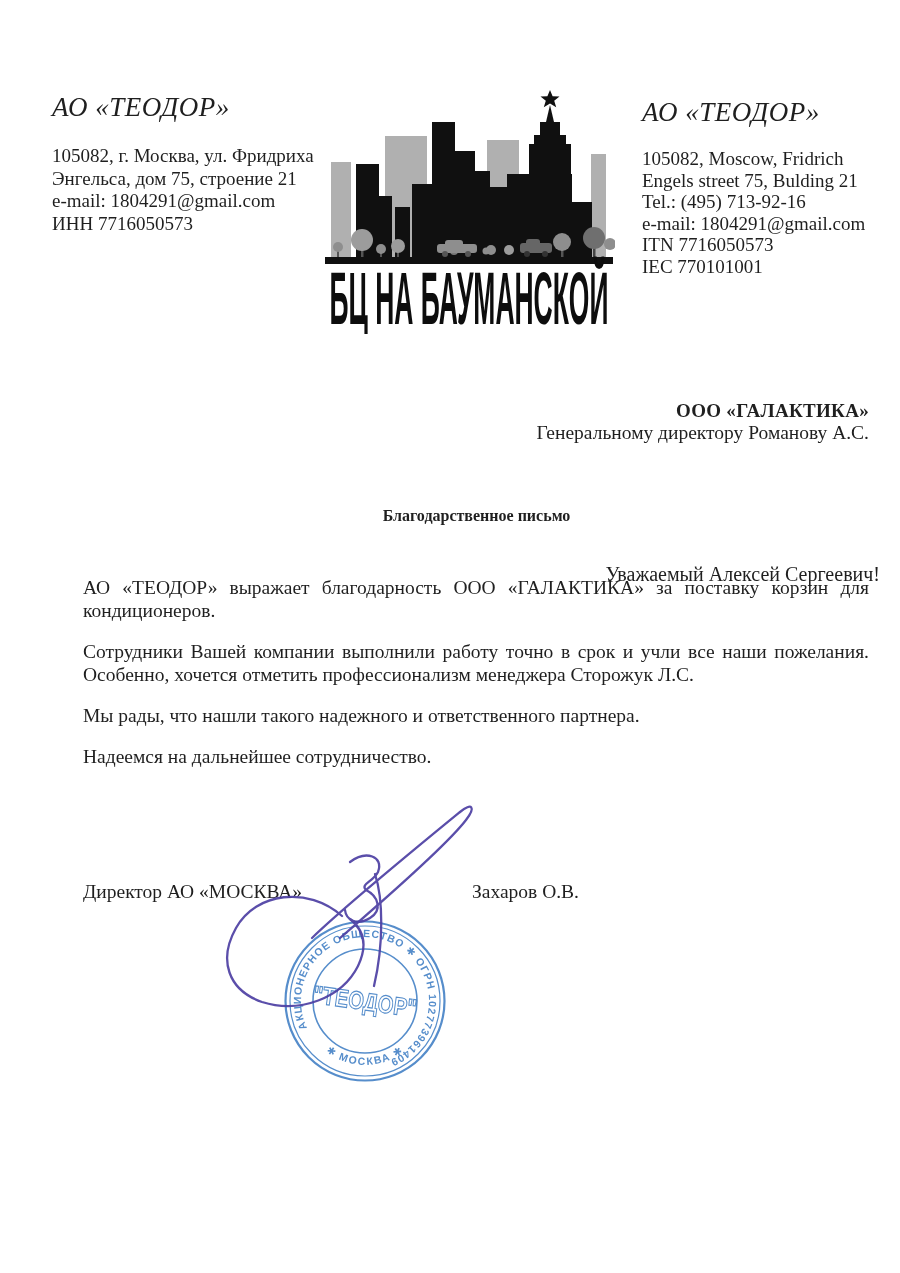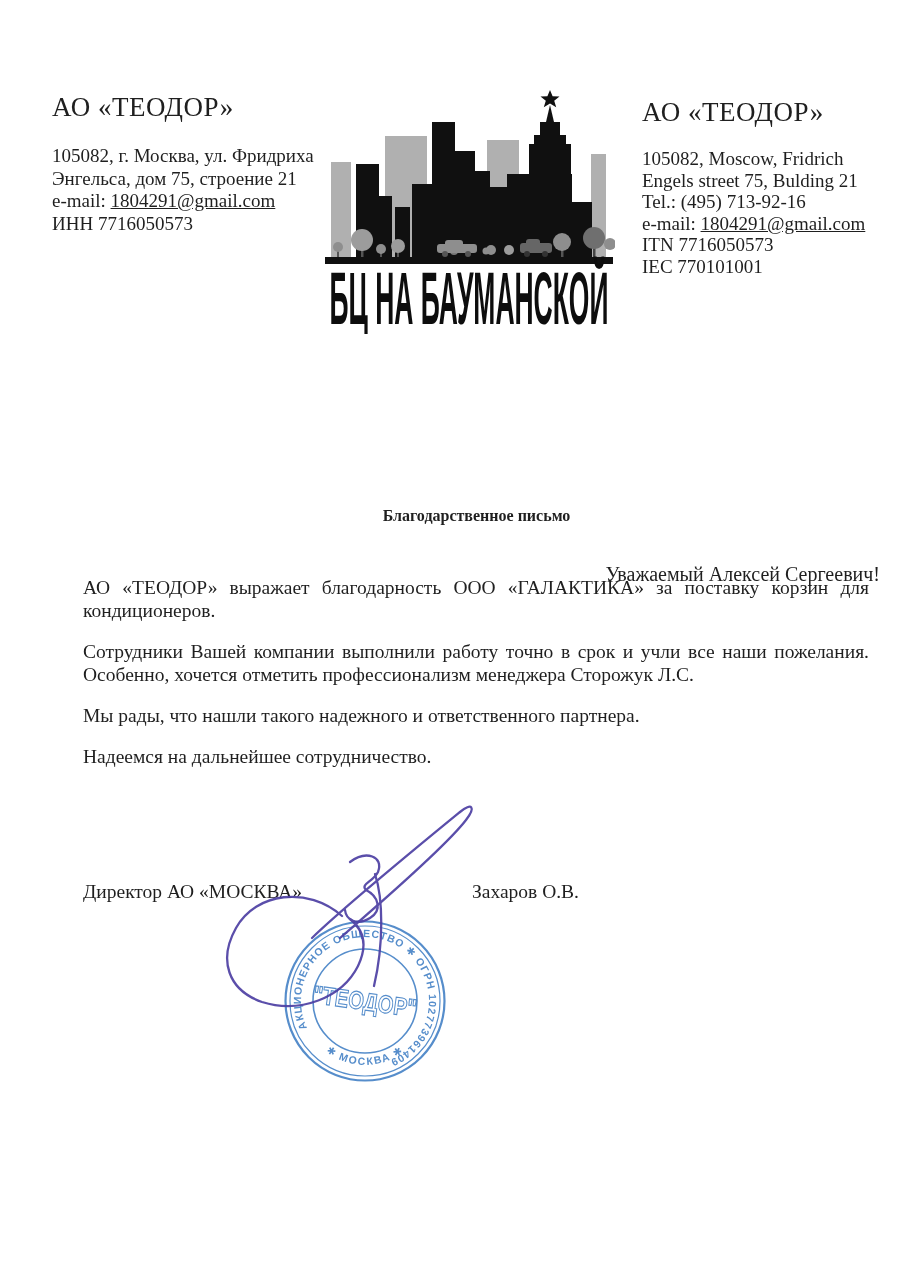--- a/index.html
+++ b/index.html
@@ -3,28 +3,28 @@
 <meta charset="utf-8">
 <style>
   html,body{margin:0;padding:0;}
   body{
     width:900px;height:1273px;position:relative;background:#ffffff;
     font-family:"Liberation Serif","DejaVu Serif",serif;color:#1f1f1f;
     overflow:hidden;
   }
   .abs{position:absolute;}
   
-  .hdr-title{font-size:27px;line-height:31px;letter-spacing:0.5px;white-space:nowrap;}
+  .hdr-title{font-size:27px;line-height:31px;letter-spacing:0.5px;white-space:nowrap;font-style:italic;}
   .hdr-lines{font-size:19px;line-height:22.5px;}
   .hdr-lines.en{line-height:21.5px;}
   .hdr-left{left:52px;top:92px;width:285px;}
   .hdr-right{left:642px;top:97px;width:240px;}
   .hdr-left .hdr-lines{margin-top:22px;}
   .hdr-right .hdr-lines{margin-top:20px;}
-  .email{text-decoration:underline;}
+  .email{}
   .ref-line{font-size:19px;margin-top:16px;white-space:nowrap;}
   
   .logo-box{left:323px;top:72px;width:292px;height:262px;}
   
   .recipient{right:31px;top:400px;text-align:right;font-size:19.5px;line-height:22px;}
   .recipient .company{font-weight:bold;font-size:19px;letter-spacing:0.3px;}
   
   .letter-title{left:83px;top:507px;width:787px;text-align:center;font-weight:bold;font-size:16px;}
   .salutation{left:93px;top:563px;width:787px;text-align:right;font-size:20px;}
   .letter-body{left:83px;top:576px;width:786px;font-size:19.5px;line-height:23px;}
@@ -127,20 +127,22 @@
         <circle cx="222" cy="182" r="3" fill="#333"></circle>
     </g>
 
     <rect x="2" y="185" width="288" height="7" fill="#101010"></rect>
 
     <text transform="translate(146 252) scale(0.39 1)" x="0" y="0" text-anchor="middle" font-family="Liberation Sans, DejaVu Sans, sans-serif" font-size="75" font-weight="bold" fill="#0d0d0d" textLength="715" lengthAdjust="spacingAndGlyphs">БЦ НА БАУМАНСКОЙ</text>
   </svg>
 </div>
 
 <div class="abs recipient">
+  <div class="company">ООО «ГАЛАКТИКА»</div>
+  <div>Генеральному директору Романову А.С.</div>
 </div>
 
 <div class="abs letter-title">Благодарственное письмо</div>
 <div class="abs salutation">Уважаемый Алексей Сергеевич!</div>
 
 <div class="abs letter-body">
   <p>АО «ТЕОДОР» выражает благодарность ООО «ГАЛАКТИКА» за поставку корзин для кондиционеров.</p>
   <p>Сотрудники Вашей компании выполнили работу точно в срок и учли все наши пожелания. Особенно, хочется отметить профессионализм менеджера Сторожук Л.С.</p>
   <p>Мы рады, что нашли такого надежного и ответственного партнера.</p>
   <p>Надеемся на дальнейшее сотрудничество.</p>

